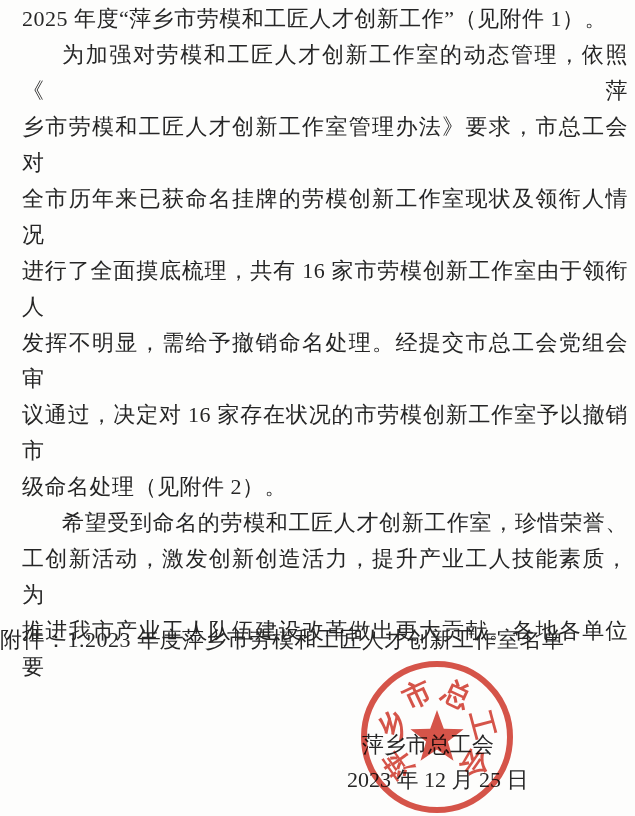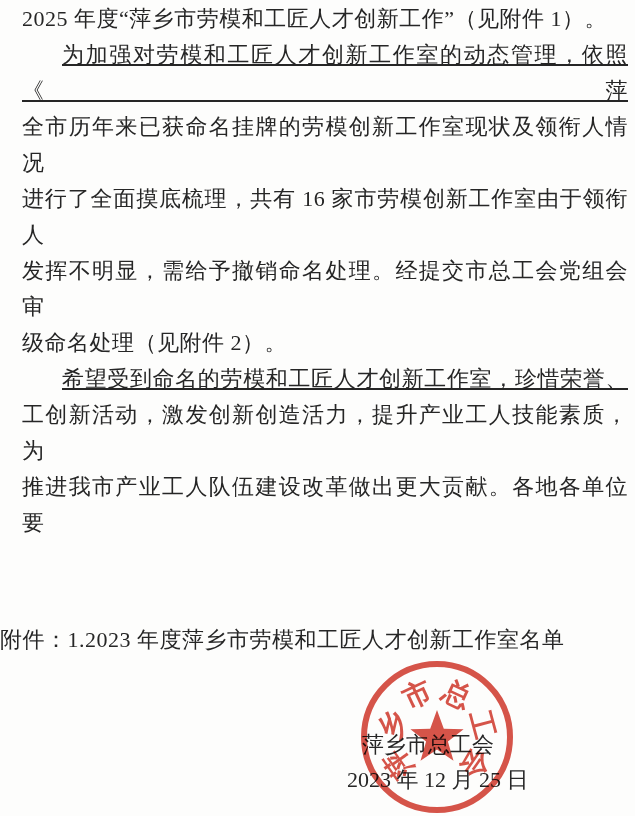--- a/index.html
+++ b/index.html
@@ -20,21 +20,21 @@
     font-size: 22px; line-height: 36px;
     color: #262626;
     letter-spacing: 0.5px;
   }
   .line { width: 100%; white-space: nowrap; }
   .line.fill {
     white-space: normal;
     text-align: justify;
     text-align-last: justify;
   }
-  .line.indent { text-indent: 40px; text-decoration: underline; }
+  .line.indent { text-indent: 40px; }
   .attachments {
     position: absolute; left: 0; top: 623px;
     width: 635px;
     font-size: 22px; line-height: 34px;
     color: #262626; letter-spacing: 0.5px;
   }
   .att-line-1 { white-space: nowrap; }
   .att-line-2 { margin-left: 125px; white-space: nowrap; }
   .signature-org {
     position: absolute; left: 362px; top: 733px;
@@ -69,23 +69,25 @@
   }
 </style>
 </head>
 <body>
 
 <div class="page">
 
   <div class="body-text">
     <div class="line">2025 年度“萍乡市劳模和工匠人才创新工作”（见附件 1）。</div>
     <div class="line fill indent">为加强对劳模和工匠人才创新工作室的动态管理，依照《萍</div>
+    <div class="line fill">乡市劳模和工匠人才创新工作室管理办法》要求，市总工会对</div>
     <div class="line fill">全市历年来已获命名挂牌的劳模创新工作室现状及领衔人情况</div>
     <div class="line fill">进行了全面摸底梳理，共有 16 家市劳模创新工作室由于领衔人</div>
     <div class="line fill">发挥不明显，需给予撤销命名处理。经提交市总工会党组会审</div>
+    <div class="line fill">议通过，决定对 16 家存在状况的市劳模创新工作室予以撤销市</div>
     <div class="line">级命名处理（见附件 2）。</div>
     <div class="line fill indent">希望受到命名的劳模和工匠人才创新工作室，珍惜荣誉、</div>
     <div class="line fill">工创新活动，激发创新创造活力，提升产业工人技能素质，为</div>
     <div class="line fill">推进我市产业工人队伍建设改革做出更大贡献。各地各单位要</div>
 
   </div>
 
   <div class="attachments">
     <div class="att-line-1">附件：1.2023 年度萍乡市劳模和工匠人才创新工作室名单</div>
   </div>

